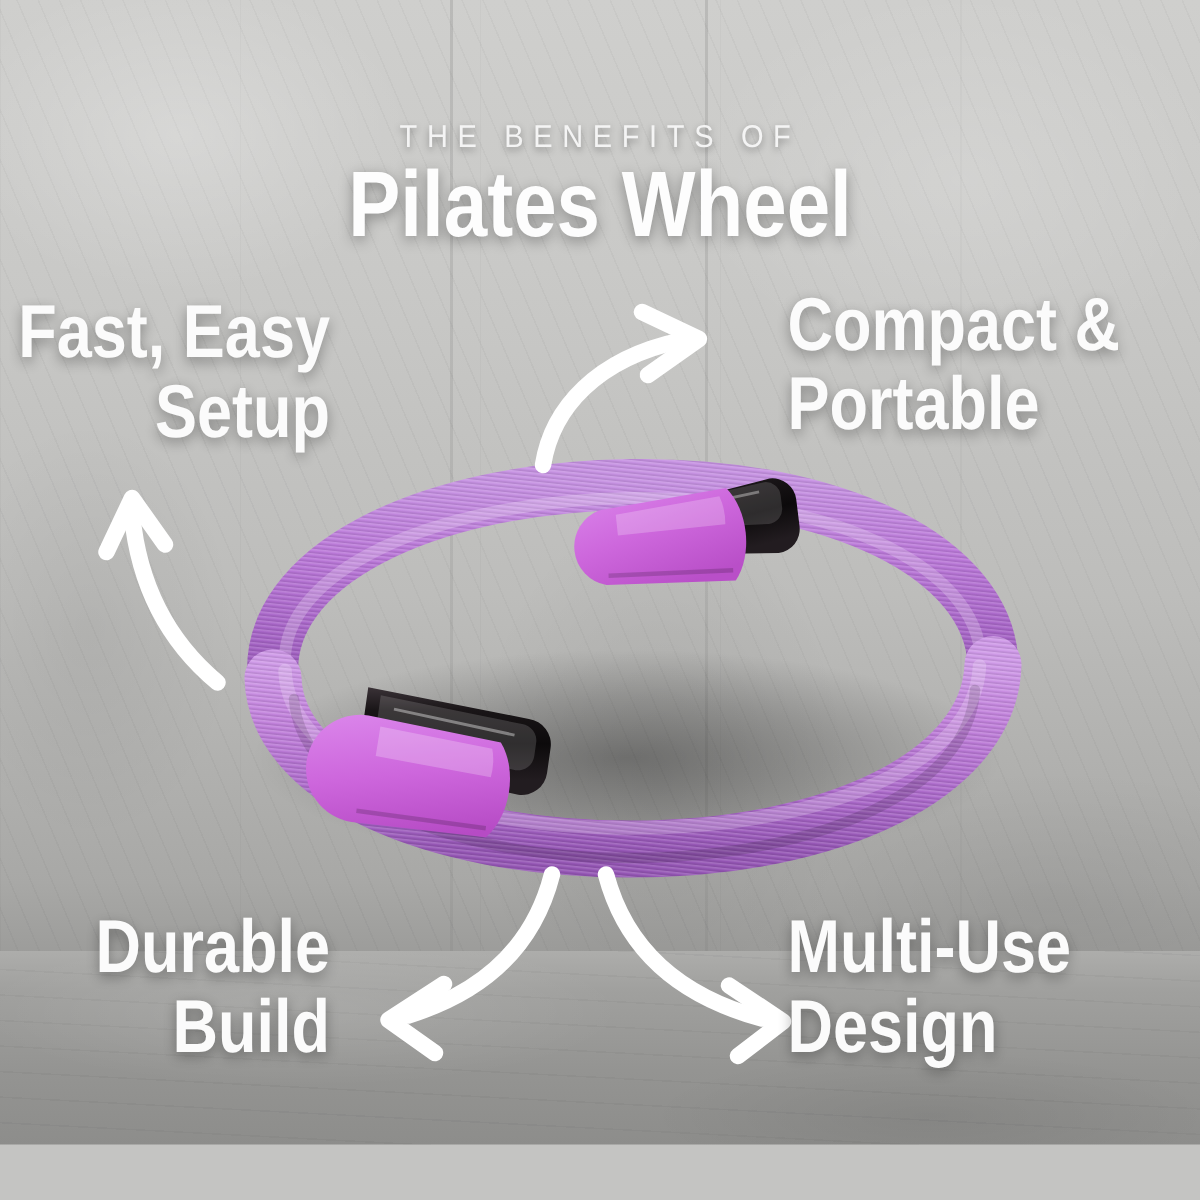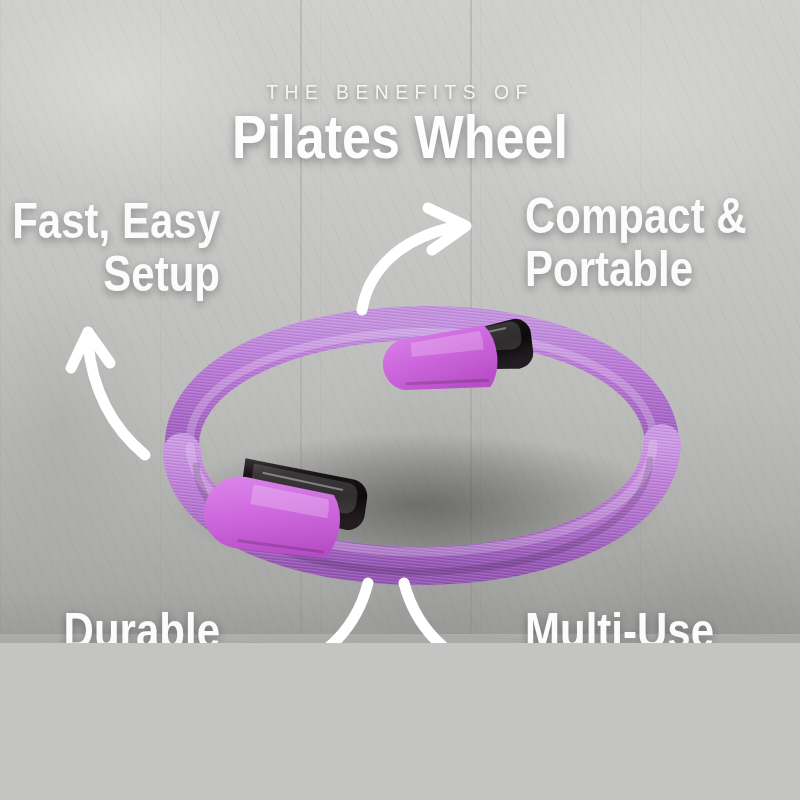--- a/index.html
+++ b/index.html
@@ -4,21 +4,21 @@
 <style>
   * { margin:0; padding:0; box-sizing:border-box; }
   html,body { width:800px; height:800px; }
   body {
     font-family:"Liberation Sans", sans-serif;
     overflow:hidden;
     background:#c4c4c2;
   }
   #stage {
     position:relative;
-    width:800px; height:643px;
+    width:800px; height:763px;
     overflow:hidden;
     padding-left:35px;
   }
 
   
   .wall {
     position:absolute; left:0; top:0; width:800px; height:640px;
     background:
       linear-gradient(180deg,#cfcfcd 0%,#c9c9c7 28%,#bdbdbb 62%,#a8a8a6 92%,#9b9b99 100%);
   }

